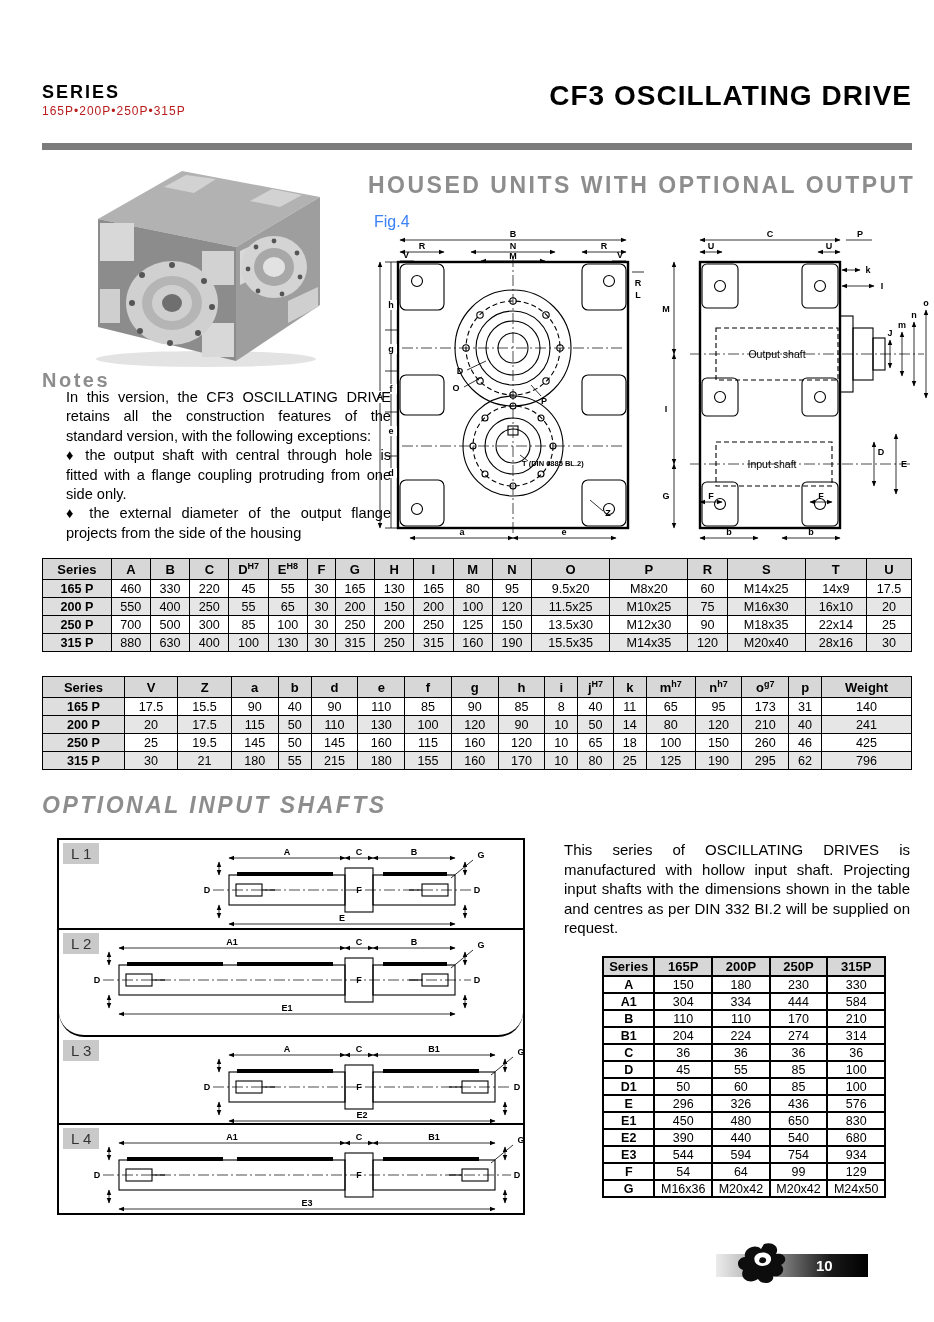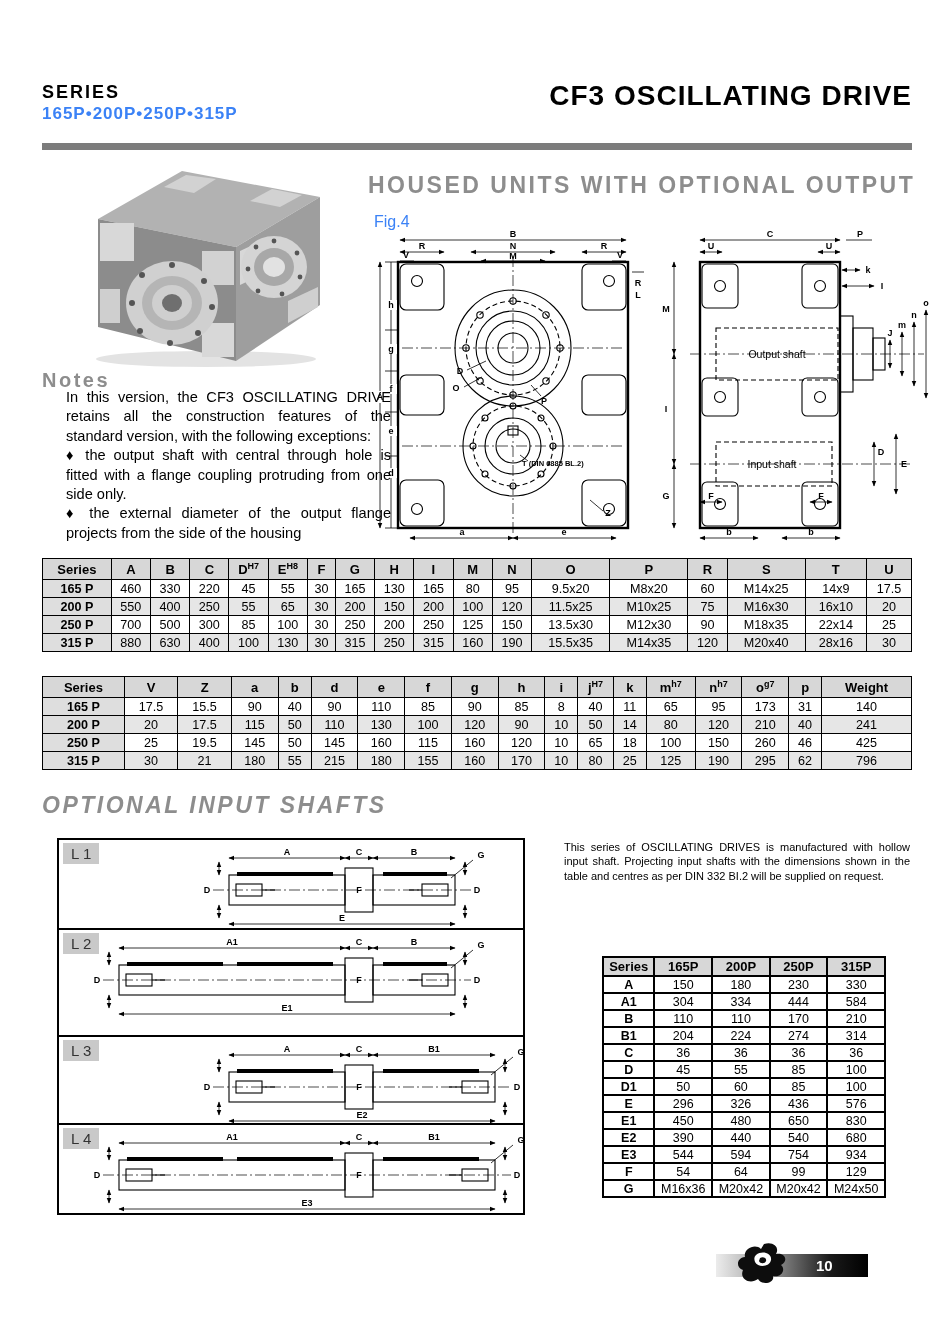--- a/index.html
+++ b/index.html
@@ -2,58 +2,58 @@
 <html><head>
 <meta charset="utf-8">
 <style>
   html,body{margin:0;padding:0;background:#fff;}
   #page{position:relative;width:934px;height:1322px;background:#fff;overflow:hidden;
         font-family:"Liberation Sans",sans-serif;color:#000;}
   .abs{position:absolute;}
 
   
   #series-label{left:42px;top:82px;font-size:18px;font-weight:bold;letter-spacing:2px;}
-  #series-models{left:42px;top:104px;font-size:17px;letter-spacing:1px;font-weight:bold;color:#3b82f6;}
+  #series-models{left:42px;top:104px;font-size:12px;letter-spacing:1px;font-weight:normal;color:#b91c1c;}
   #page-title{left:300px;top:80px;width:612px;margin:0;text-align:right;font-size:28px;
               font-weight:bold;letter-spacing:1px;white-space:nowrap;}
   #header-rule{left:42px;top:143px;width:870px;height:7px;background:#7c7c7c;}
 
   .gray-h{color:#8d8d8d;font-weight:bold;letter-spacing:2.5px;font-size:23px;margin:0;}
   #housed-heading{left:368px;top:172px;}
   #optional-heading{left:42px;top:792px;font-style:italic;}
   #notes-heading{left:42px;top:369px;font-size:20px;}
   #fig-label{left:374px;top:213px;font-size:16px;color:#3b82f6;}
 
   #photo{left:76px;top:155px;}
 
   #drawings{left:370px;top:228px;display:flex;gap:4px;}
 
   #notes-text{left:42px;top:388px;width:325px;font-size:14.6px;line-height:1.33;text-align:justify;margin-left:24px;}
-  #description{left:564px;top:840px;width:346px;margin:0;font-size:11px;line-height:1.3;text-align:justify;}
+  #description{left:564px;top:840px;width:346px;margin:0;font-size:15px;line-height:1.3;text-align:justify;}
 
   
   table{border-collapse:collapse;text-align:center;}
   #table1,#table2{width:870px;font-size:12.6px;}
   #table1{left:42px;top:558px;} #table2{left:42px;top:676px;}
   .dim-table th{border:1.6px solid #000;background:#d7d7d7;padding:2px 1px;font-size:13px;}
   .dim-table td{border:1.6px solid #000;padding:1.5px 1px;}
   .dim-table td.rowlabel{background:#dedede;font-weight:bold;white-space:nowrap;}
   .dim-table tbody tr:nth-child(even) td:not(.rowlabel){background:#e6e6e6;}
   sup{font-size:9px;}
 
   #table3{left:602px;top:956px;width:284px;font-size:12.5px;}
   #table3 th{border:2px solid #000;background:#d7d7d7;padding:1px 2px;font-size:13px;}
   #table3 td{border:2px solid #000;padding:0.5px 2px;}
   #table3 td.rowlabel{font-weight:bold;}
 
   
   #shaft-box{left:57px;top:838px;width:468px;height:377px;border:2px solid #000;
              box-sizing:border-box;display:flex;flex-direction:column;}
   .shaft-panel{position:relative;box-sizing:border-box;border-bottom:2px solid #000;}
-  .shaft-panel:nth-child(1){height:90px;} .shaft-panel:nth-child(2){height:124px;}
+  .shaft-panel:nth-child(1){height:90px;} .shaft-panel:nth-child(2){height:124px;border-radius:25px;}
   .shaft-panel:nth-child(3){height:88px;} .shaft-panel:nth-child(4){flex:1;border-bottom:none;}
   .shaft-label{position:absolute;left:4px;top:3px;background:#c9c9c9;color:#333;
                font-size:15px;padding:0 8px;line-height:21px;}
   .shaft-panel svg{display:block;margin:6px auto 0;}
 
   
   svg .o{fill:none;stroke:#000;stroke-width:2.4;}
   svg .t{fill:none;stroke:#000;stroke-width:1.1;}
   svg .dim{stroke:#000;stroke-width:0.8;fill:none;}
   svg .cl{stroke:#000;stroke-width:0.7;fill:none;stroke-dasharray:11 3 2 3;}

